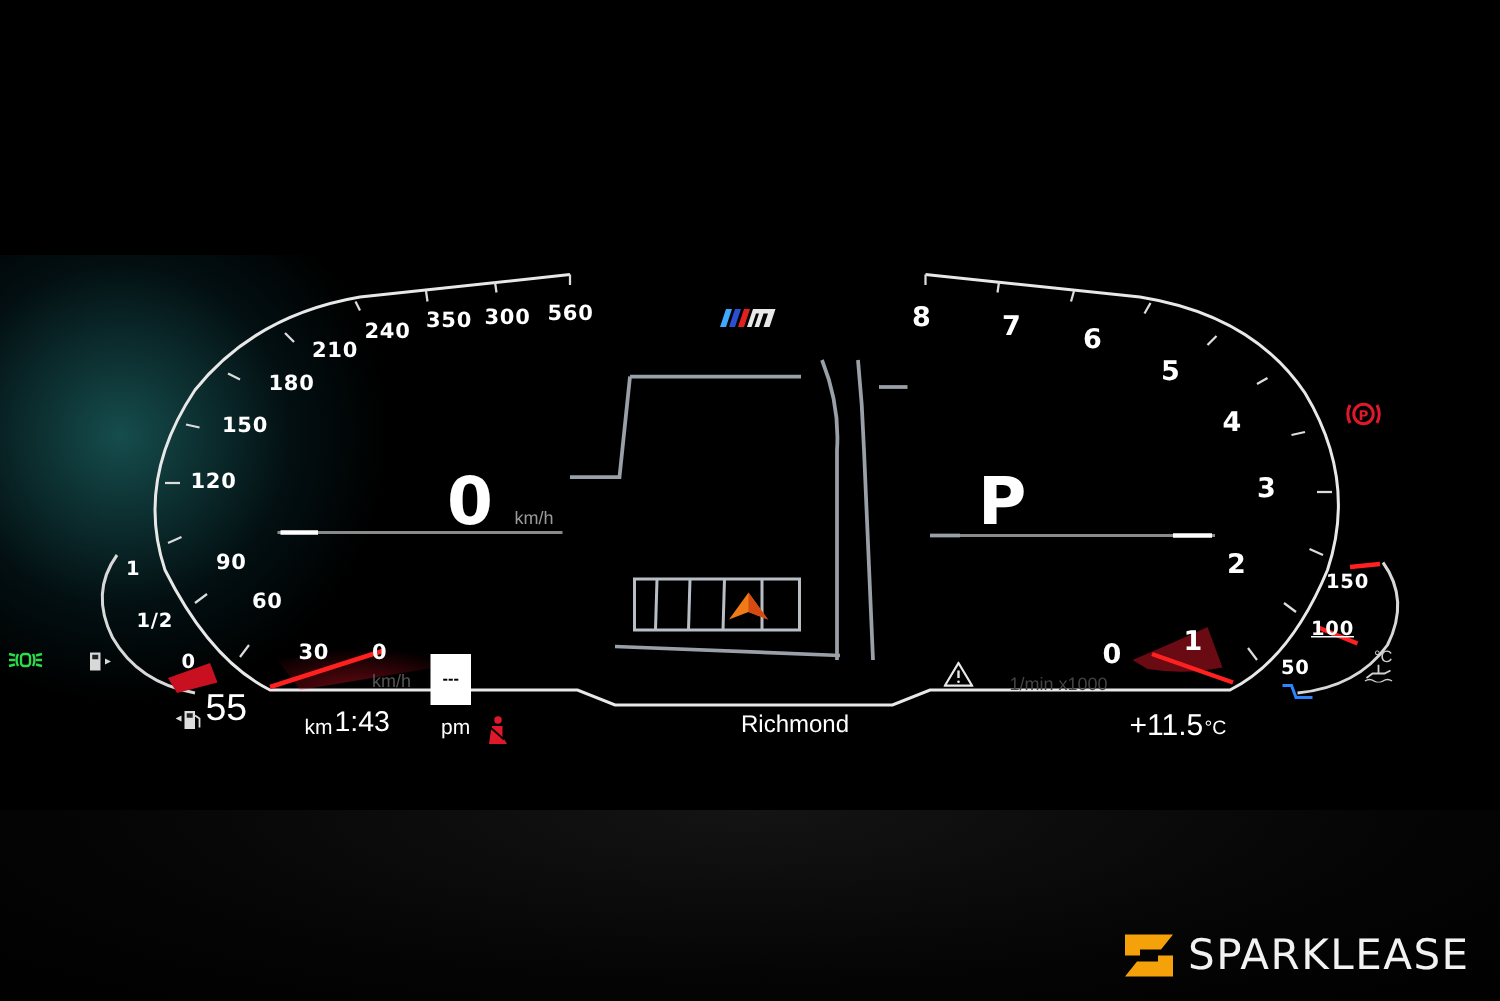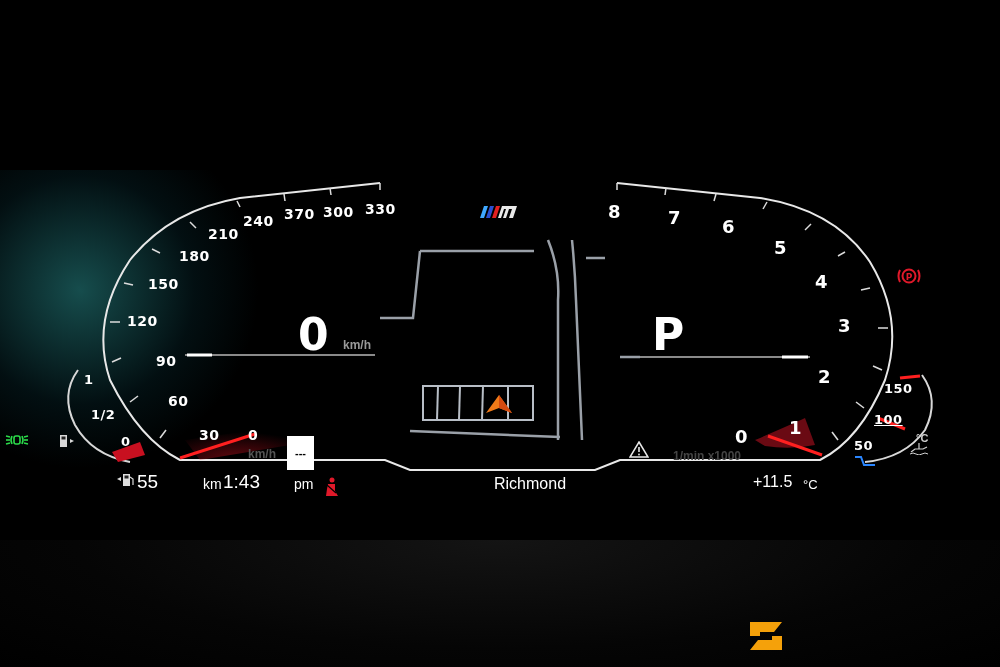--- a/index.html
+++ b/index.html
@@ -4,21 +4,21 @@
 <style>
   html,body{margin:0;padding:0;background:#000;}
   body{width:1000px;height:667px;position:relative;overflow:hidden;font-family:"Liberation Sans",sans-serif;color:#fff;}
   .bg-glow{position:absolute;left:-40px;top:170px;width:300px;height:300px;background:radial-gradient(ellipse at 40% 40%, rgba(40,140,140,0.55), rgba(10,60,70,0.25) 45%, rgba(0,0,0,0) 70%);}
   .bezel{position:absolute;left:0;top:540px;width:1000px;height:127px;background:radial-gradient(ellipse at 50% 0%, #141414, #050505 60%, #000 100%);}
   svg.dials{position:absolute;left:0;top:0;}
   .lbl{position:absolute;font-family:"DejaVu Sans",sans-serif;font-weight:bold;color:#fff;font-size:14px;letter-spacing:0.5px;white-space:nowrap;}
   .sm{font-size:13px;}
   .rpm{font-size:18px;}
   .big{position:absolute;font-family:"DejaVu Sans",sans-serif;font-weight:bold;font-size:44px;color:#fff;}
-  .unit{position:absolute;font-size:12px;color:#9a9a9a;font-weight:bold;}
+  .unit{position:absolute;font-size:12px;color:#9a9a9a;}
   .info{position:absolute;font-family:"Liberation Sans",sans-serif;color:#fff;white-space:nowrap;}
   .gear-box{position:absolute;left:287px;top:436px;width:27px;height:34px;background:#fff;color:#000;font-size:11px;font-weight:bold;display:flex;align-items:center;justify-content:center;}
   .mlogo{position:absolute;left:477px;top:205px;width:42px;height:14px;}
   .brand{position:absolute;left:748px;top:620px;display:flex;align-items:center;gap:8px;}
   .brand-text{font-family:"DejaVu Sans",sans-serif;font-size:28px;color:#f2f2f2;letter-spacing:1px;}
   .icon{position:absolute;}
 </style>
 </head>
 <body>
 
@@ -106,29 +106,29 @@
   </g>
 </svg>
 
 <svg class="mlogo" viewBox="0 0 42 14">
   <polygon points="3,13 7,1 11,1 7,13" fill="#3fa8ff"></polygon>
   <polygon points="9,13 13,1 17,1 13,13" fill="#2a4fd0"></polygon>
   <polygon points="15,13 19,1 23,1 19,13" fill="#e22020"></polygon>
   <polygon points="21,13 25,1 40,1 36,13 32,13 35,4 32,4 29,13 26,13 29,4 27,4 24,13" fill="#e8e8e8"></polygon>
 </svg>
 
-<div class="lbl" style="left:365px;top:201px;">330</div>
+<div class="lbl" style="left:365px;top:201px;">560</div>
 <div class="lbl" style="left:323px;top:204px;">300</div>
-<div class="lbl" style="left:284px;top:206px;">370</div>
+<div class="lbl" style="left:284px;top:206px;">350</div>
 <div class="lbl" style="left:243px;top:213px;">240</div>
 <div class="lbl" style="left:208px;top:226px;text-align:right;">210</div>
 <div class="lbl" style="left:179px;top:248px;">180</div>
 <div class="lbl" style="left:148px;top:276px;">150</div>
 <div class="lbl" style="left:127px;top:313px;">120</div>
-<div class="lbl" style="left:144px;top:353px;margin-left:12px;">90</div>
+<div class="lbl" style="left:144px;top:367px;">90</div>
 <div class="lbl" style="left:168px;top:393px;">60</div>
 <div class="lbl" style="left:199px;top:427px;">30</div>
 <div class="lbl" style="left:248px;top:427px;">0</div>
 
 <div class="big" style="left:298px;top:309px;">0</div>
 <div class="unit" style="left:343px;top:338px;">km/h</div>
 
 <div class="unit" style="left:248px;top:447px;color:#555;">km/h</div>
 <div class="gear-box">
     <span>---</span>
@@ -149,26 +149,26 @@
 <div class="lbl rpm" style="left:735px;top:426px;">0</div>
 
 <div class="big" style="left:652px;top:309px;">P</div>
 <div class="unit" style="left:673px;top:449px;color:#444;">1/min x1000</div>
 
 <div class="lbl sm" style="left:884px;top:381px;">150</div>
 <div class="lbl sm" style="left:874px;top:412px;text-decoration:underline;">100</div>
 <div class="lbl sm" style="left:854px;top:438px;">50</div>
 <div class="unit" style="left:916px;top:432px;color:#ccc;font-size:11px;">°C</div>
 
-<div class="info" style="left:137px;top:471px;font-size:19px;">55</div>
+<div class="info" style="left:137px;top:458px;font-size:25px;">55</div>
 <div class="info" style="left:162px;top:476px;font-size:14px;padding-left:41px;">km</div>
 <div class="info" style="left:223px;top:471px;font-size:19px;">1:43</div>
 <div class="info" style="left:262px;top:476px;font-size:14px;padding-left:32px;">pm</div>
 <div class="info" style="left:494px;top:475px;font-size:16px;">Richmond</div>
-<div class="info" style="left:753px;top:473px;font-size:16px;">+11.5</div>
+<div class="info" style="left:753px;top:473px;font-size:20px;">+11.5</div>
 <div class="info" style="left:803px;top:477px;font-size:13px;">°C</div>
 
 <svg class="icon" style="left:5px;top:433px;" width="24" height="14" viewBox="0 0 24 14">
   <g stroke="#2bdc4a" stroke-width="1.6" fill="none">
     <path d="M7,3 Q5,7 7,11"></path>
       <path d="M17,3 Q19,7 17,11"></path>
     <line x1="1" y1="3" x2="5" y2="4"></line>
       <line x1="1" y1="7" x2="5" y2="7"></line>
       <line x1="1" y1="11" x2="5" y2="10"></line>
     <line x1="23" y1="3" x2="19" y2="4"></line>
@@ -212,13 +212,14 @@
 <svg class="icon" style="left:485px;top:394px;" width="28" height="20" viewBox="0 0 28 20">
   <polygon points="14,1 27,19 14,14 1,19" fill="#f07a18"></polygon>
   <polygon points="14,1 14,14 27,19" fill="#d44a10"></polygon>
 </svg>
 
 <div class="brand">
   <svg width="36" height="32" viewBox="0 0 36 32">
     <polygon points="2,2 34,2 26,12 12,12 12,16 2,16" fill="#f5a10a"></polygon>
     <polygon points="34,30 2,30 10,20 24,20 24,16 34,16" fill="#f5a10a"></polygon>
   </svg>
+  <span class="brand-text">SPARKLEASE</span>
 </div>
 
 </body></html>

